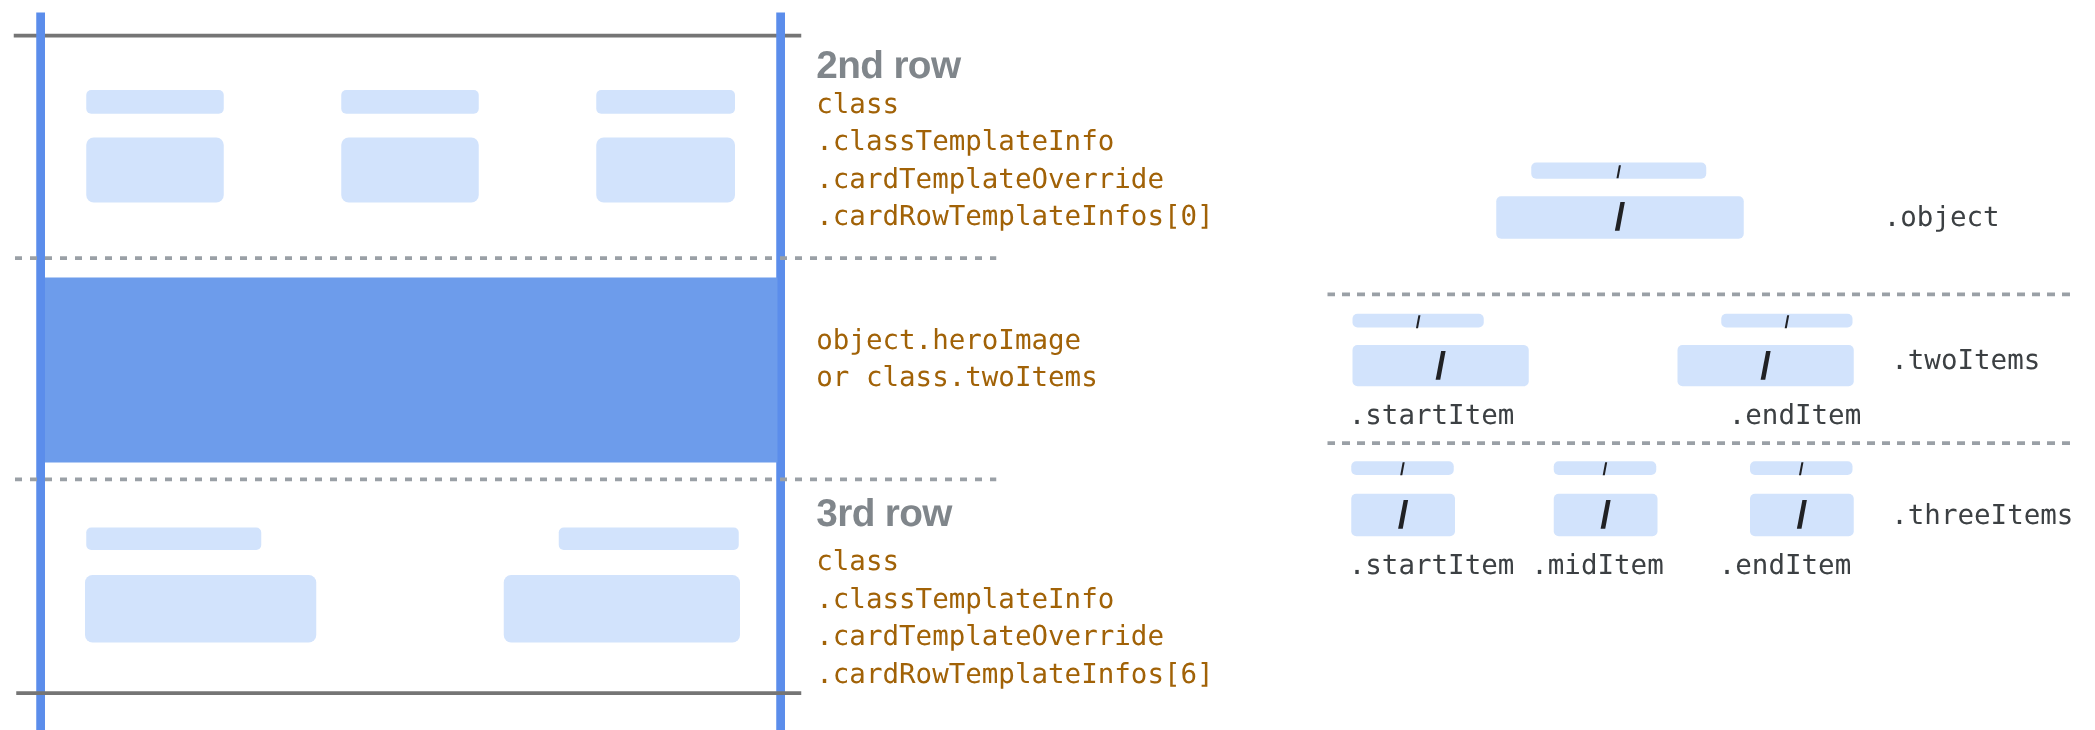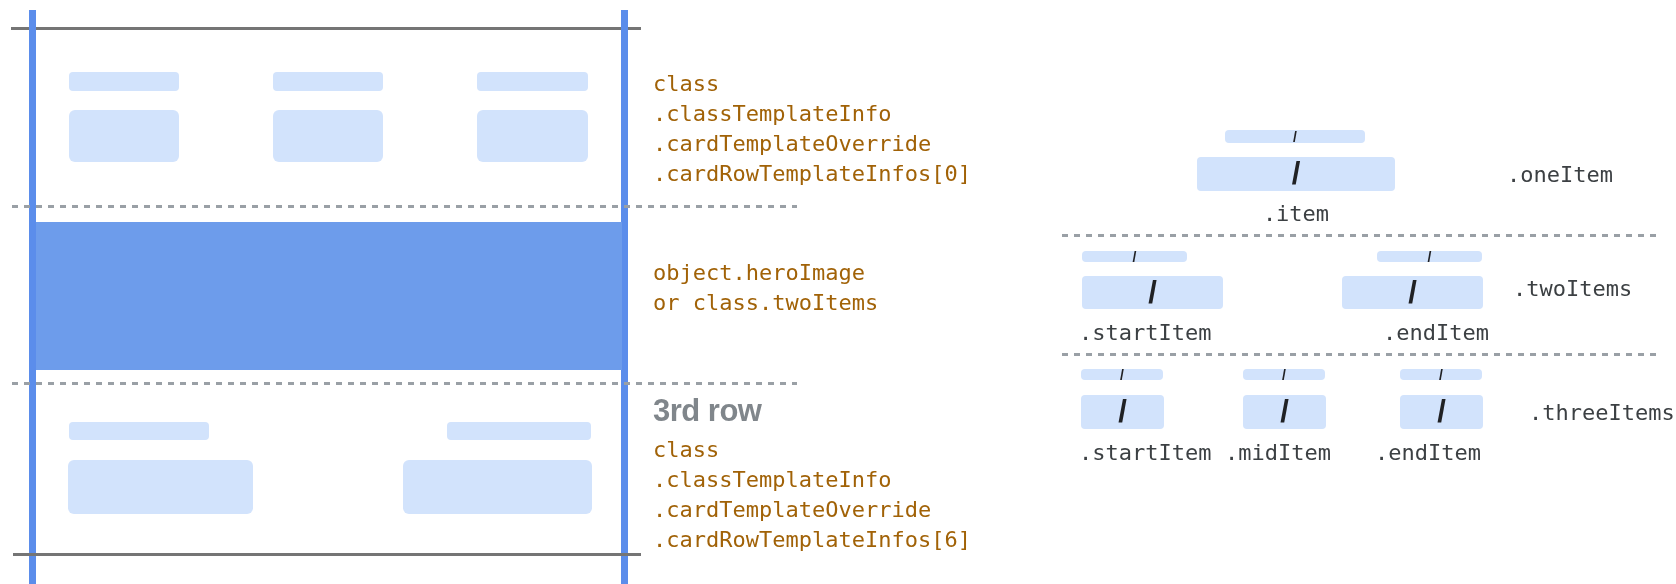--- a/index.html
+++ b/index.html
@@ -68,42 +68,42 @@
   <div class="hero"></div>
   <div class="dashline dash2"></div>
 
   <div class="ph small" style="left:69px;top:422px;width:140px;height:18px;"></div>
   <div class="ph big" style="left:68px;top:460px;width:185px;height:54px;"></div>
   <div class="ph small" style="left:447px;top:422px;width:144px;height:18px;"></div>
   <div class="ph big" style="left:403px;top:460px;width:189px;height:54px;"></div>
 
   <div class="hline bottom"></div>
 
+  <div class="heading" style="top:34px;">2nd row</div>
   <div class="codeblock" style="top:69px;"><span>class</span>
 <span>.classTemplateInfo</span>
 <span>.cardTemplateOverride</span>
 <span>.cardRowTemplateInfos[0]</span></div>
 
   <div class="codeblock" style="top:258px;"><span>object.heroImage</span>
 <span>or class.twoItems</span></div>
 
   <div class="heading" style="top:393px;">3rd row</div>
   <div class="codeblock" style="top:435px;"><span>class</span>
 <span>.classTemplateInfo</span>
 <span>.cardTemplateOverride</span>
 <span>.cardRowTemplateInfos[6]</span></div>
 
   <div class="bar tiny" style="left:1225px;top:130px;width:140px;height:13px;">
       <span>/</span>
     </div>
   <div class="bar large" style="left:1197px;top:157px;width:198px;height:34px;">
       <span>/</span>
     </div>
-  <div class="mono caption-center" style="left:1197px;top:202px;width:198px;">.item</div>
-  <div class="mono" style="left:1507px;top:163px;">.oneItem</div>
+  <div class="mono" style="left:1507px;top:163px;">.object</div>
 
   <div class="dashline dashA"></div>
 
   <div class="bar tiny" style="left:1082px;top:251px;width:105px;height:11px;">
       <span>/</span>
     </div>
   <div class="bar large" style="left:1082px;top:276px;width:141px;height:33px;">
       <span>/</span>
     </div>
   <div class="bar tiny" style="left:1377px;top:251px;width:105px;height:11px;">
@@ -132,15 +132,15 @@
     </div>
   <div class="bar tiny" style="left:1400px;top:369px;width:82px;height:11px;">
       <span>/</span>
     </div>
   <div class="bar large" style="left:1400px;top:395px;width:83px;height:34px;">
       <span>/</span>
     </div>
   <div class="mono" style="left:1079px;top:441px;">.startItem</div>
   <div class="mono" style="left:1225px;top:441px;">.midItem</div>
   <div class="mono" style="left:1375px;top:441px;">.endItem</div>
-  <div class="mono" style="left:1513px;top:401px;margin-left:16px;">.threeItems</div>
+  <div class="mono" style="left:1513px;top:401px;">.threeItems</div>
 
 </div>
 
 </body></html>

